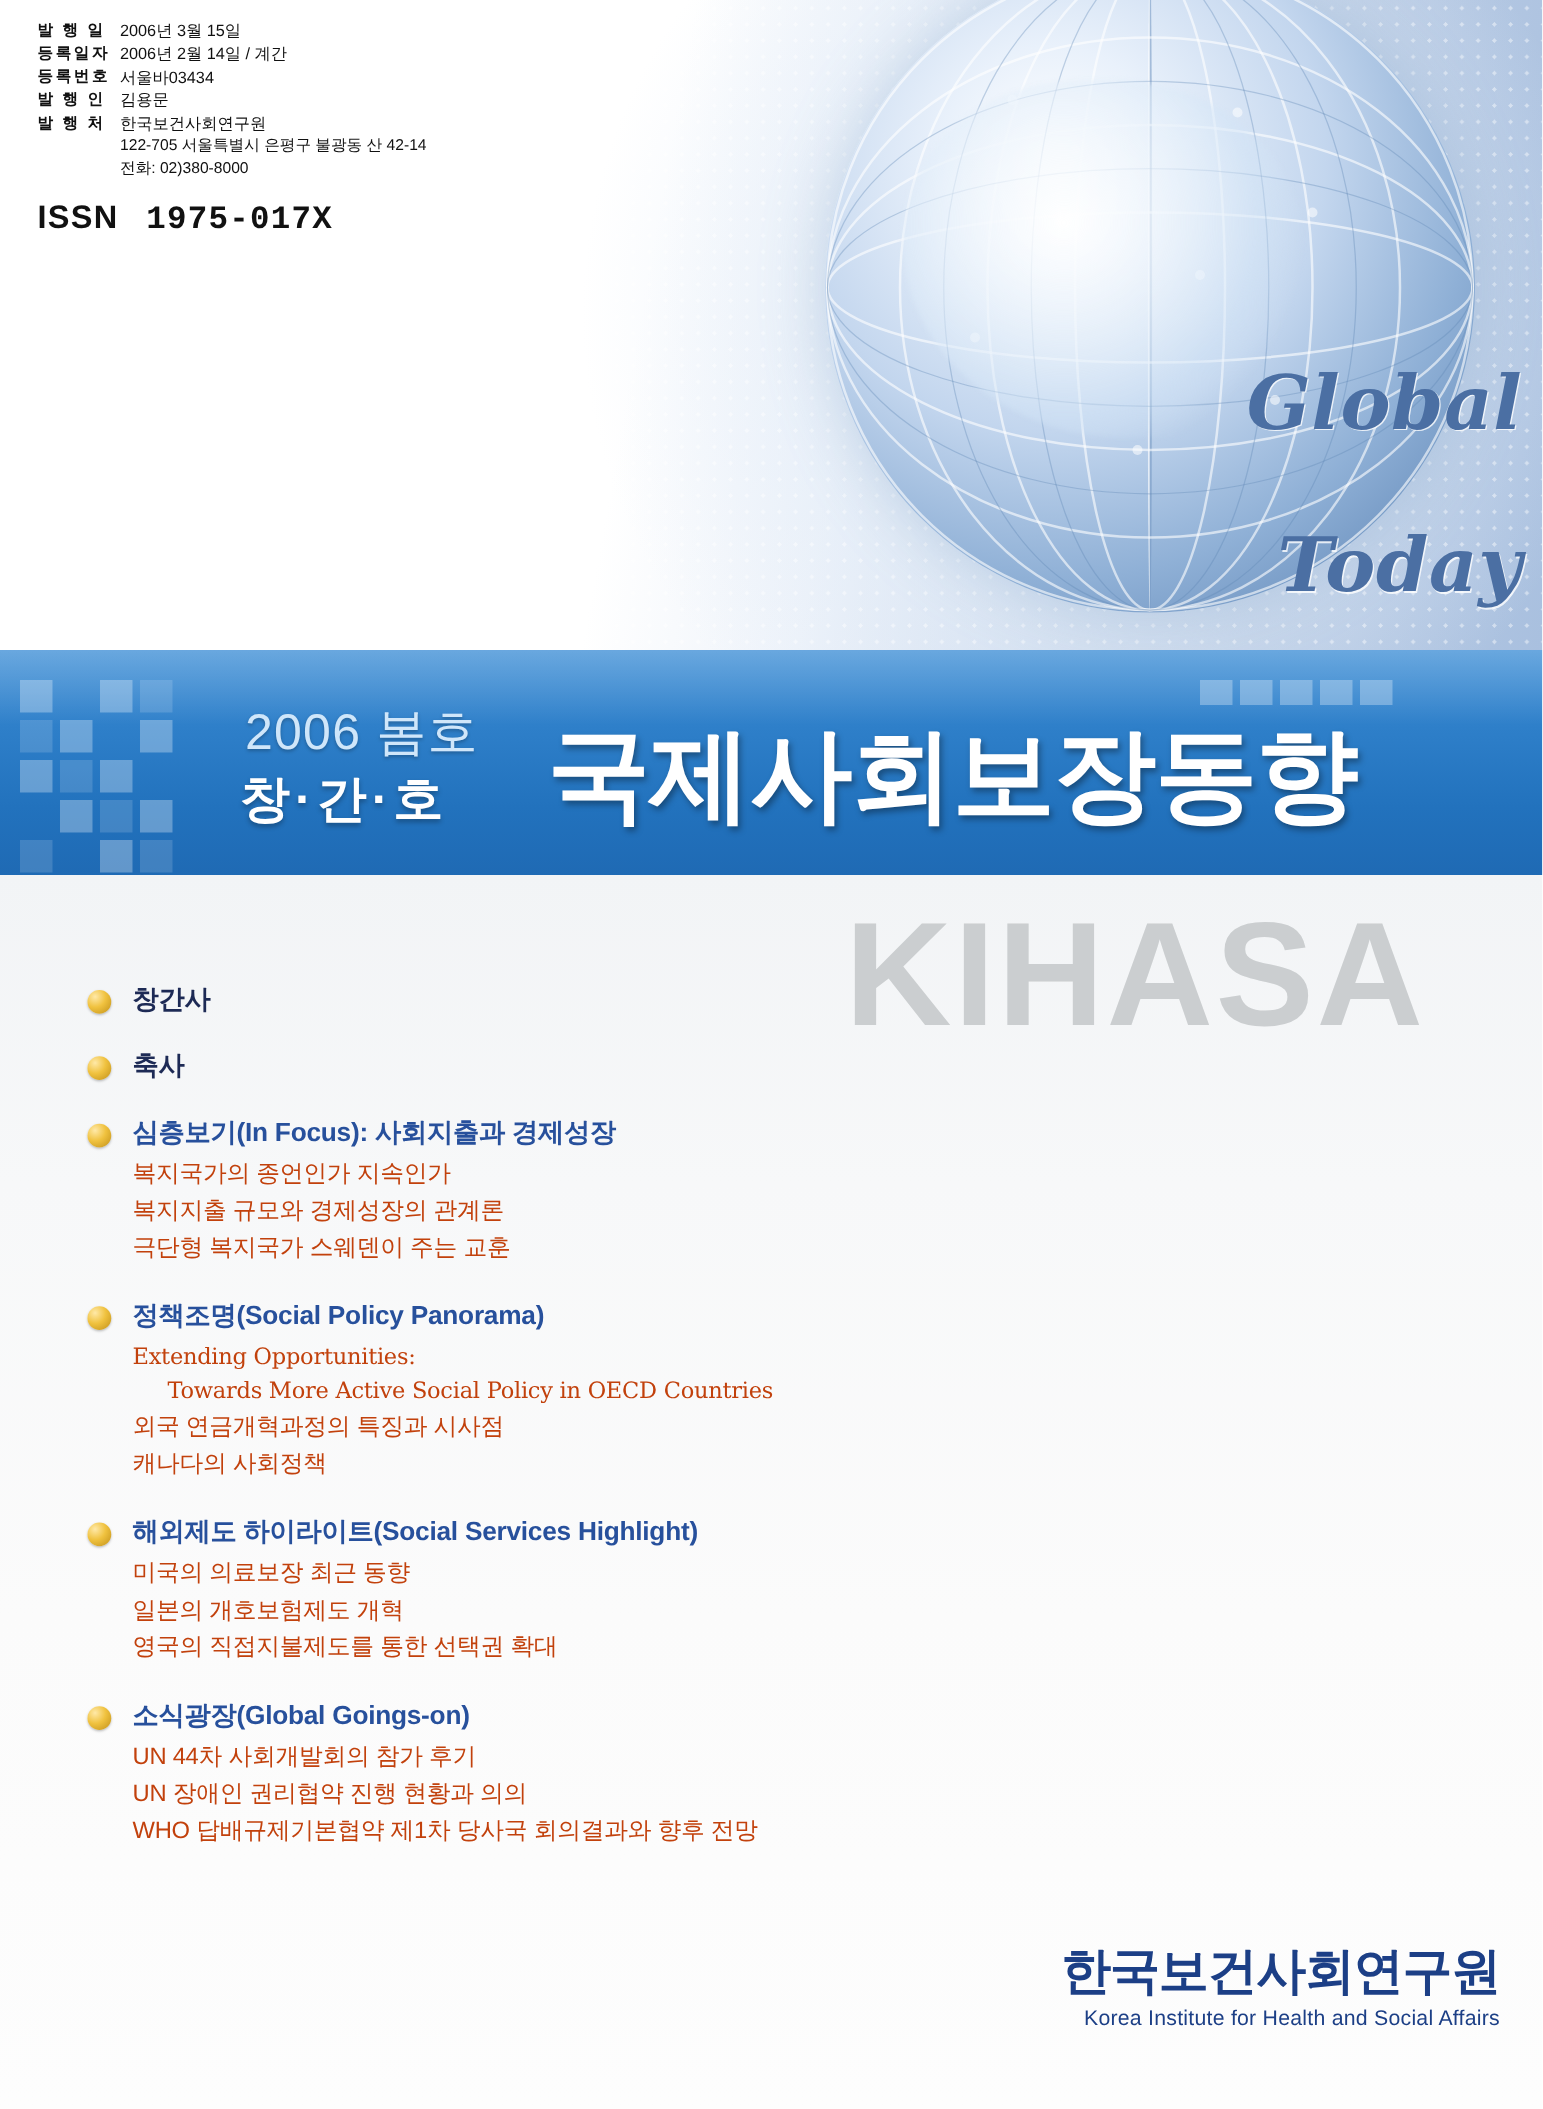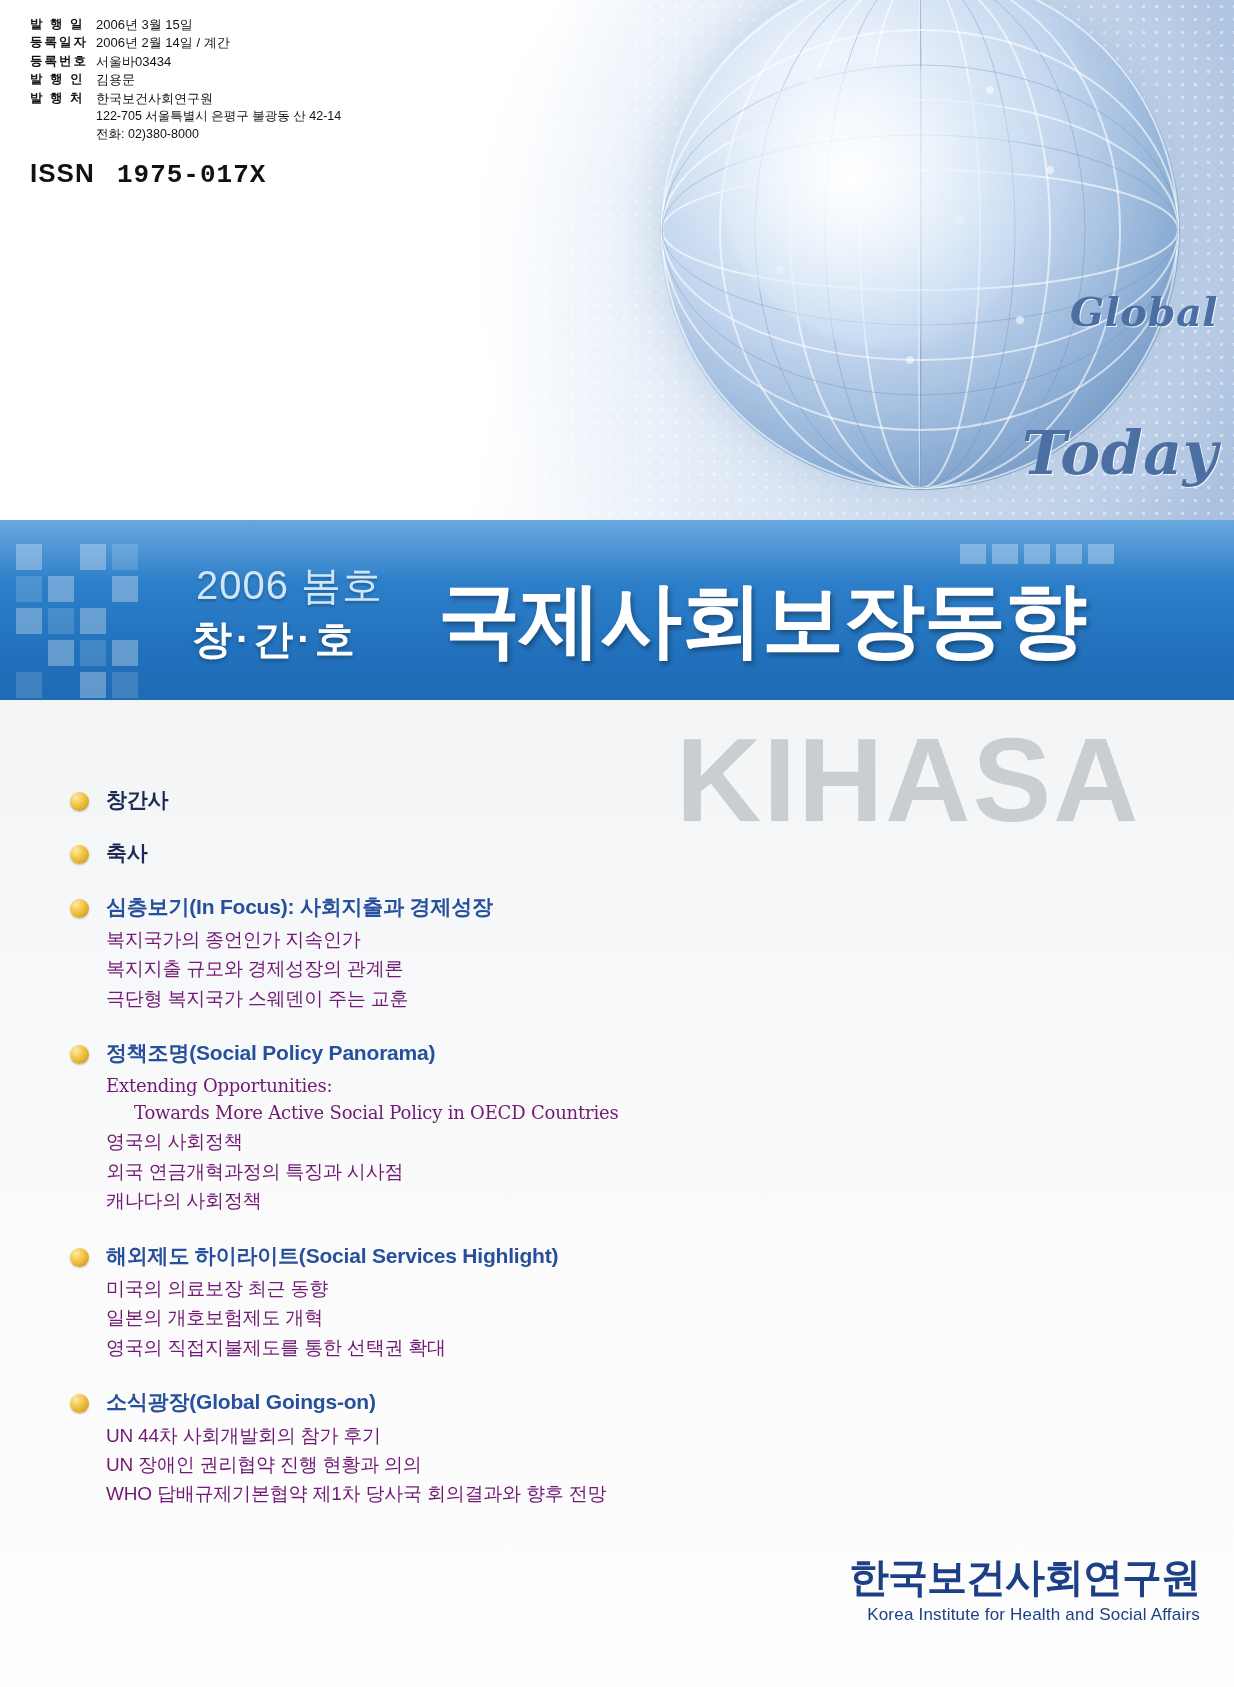--- a/index.html
+++ b/index.html
@@ -76,21 +76,21 @@
     right: 16px;
     text-align: right;
     font-family: "DejaVu Serif", serif;
     font-style: italic;
     font-weight: 700;
     color: #4b6fa3;
     text-shadow: 1px 1px 0 rgba(255,255,255,.8);
     letter-spacing: .5px;
     white-space: nowrap;
   }
-  #hero-line1 { top: 288px; font-size: 40px; text-align: center; }
+  #hero-line1 { top: 288px; font-size: 60px; text-align: center; }
   #hero-line2 { top: 352px; font-size: 60px; }
   #hero-line3 { top: 418px; font-size: 60px; }
 
   
   .imprint {
     position: absolute;
     left: 30px; top: 16px;
     font-size: 13.5px;
     color: #111;
     line-height: 1.42;
@@ -204,21 +204,21 @@
     font-size: 21px;
     font-weight: 700;
     color: #27509c;
     line-height: 1.3;
     margin-bottom: 5px;
     letter-spacing: -.2px;
   }
   .toc-head.plain { color: #1d2a55; }
   .toc-item {
     font-size: 19px;
-    color: #701a75;
+    color: #c2410c;
     line-height: 1.55;
     letter-spacing: -.2px;
   }
   .toc-item.indent { padding-left: 28px; }
   .toc-item.serif { font-family: "DejaVu Serif", serif; font-size: 18px; }
 
   
   .publisher {
     position: absolute;
     right: 34px; bottom: 62px;
@@ -374,21 +374,20 @@
       <div class="toc-item">복지국가의 종언인가 지속인가</div>
       <div class="toc-item">복지지출 규모와 경제성장의 관계론</div>
       <div class="toc-item">극단형 복지국가 스웨덴이 주는 교훈</div>
     </div>
 
     <div class="toc-group">
       <span class="bullet"></span>
       <div class="toc-head">정책조명(Social Policy Panorama)</div>
       <div class="toc-item serif">Extending Opportunities:</div>
       <div class="toc-item serif indent">Towards More Active Social Policy in OECD Countries</div>
-      <div class="toc-item">영국의 사회정책</div>
       <div class="toc-item">외국 연금개혁과정의 특징과 시사점</div>
       <div class="toc-item">캐나다의 사회정책</div>
     </div>
 
     <div class="toc-group">
       <span class="bullet"></span>
       <div class="toc-head">해외제도 하이라이트(Social Services Highlight)</div>
       <div class="toc-item">미국의 의료보장 최근 동향</div>
       <div class="toc-item">일본의 개호보험제도 개혁</div>
       <div class="toc-item">영국의 직접지불제도를 통한 선택권 확대</div>

